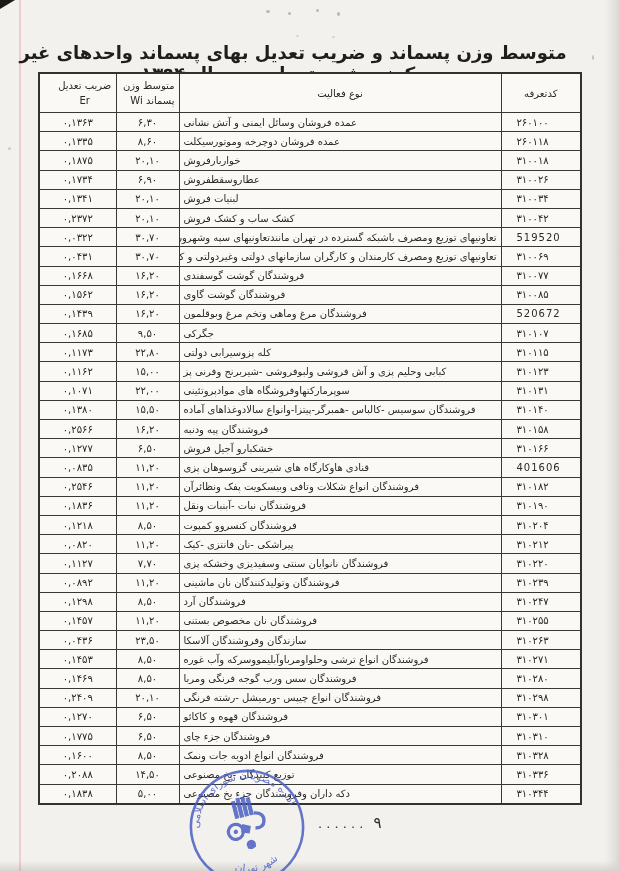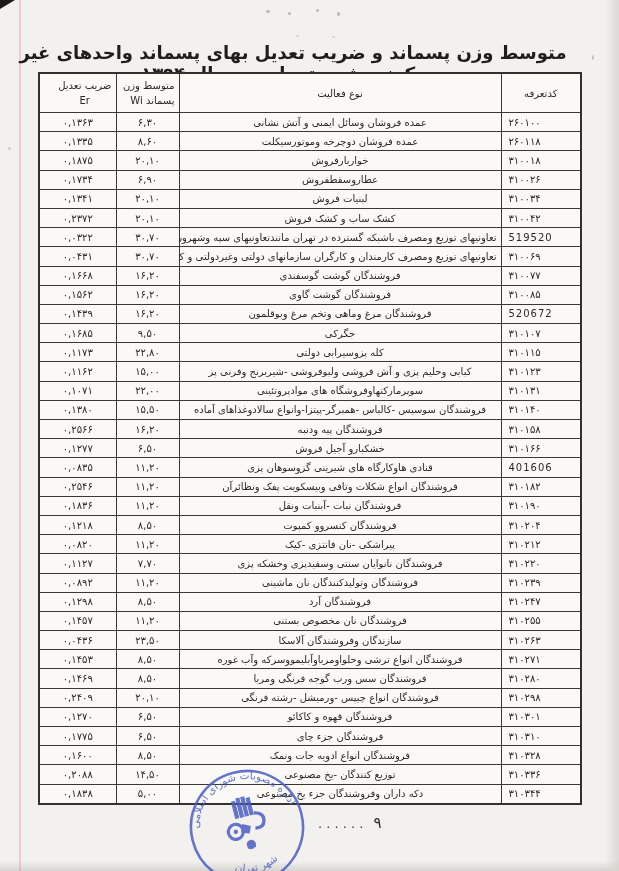--- a/index.html
+++ b/index.html
@@ -41,22 +41,22 @@
     padding:0 4px;overflow:hidden;white-space:nowrap;
     font-weight:normal;color:#2a2925;
   }
   .doc-table{border:2px solid #34322d;}
   .doc-table thead th{height:38px;font-size:10px;line-height:1.5;text-align:center;}
   .doc-table tbody td{height:18.2px;font-size:10px;}
   .col-code{width:80px;}
   .col-activity{width:322px;}
   .col-wi{width:63px;}
   .col-er{width:77px;}
-  td.code{text-align:left;direction:ltr;font-size:10px;letter-spacing:1px;padding-left:7px;}
-  td.activity{text-align:center;font-size:9.8px;}
+  td.code{text-align:left;direction:ltr;font-size:10px;letter-spacing:1px;padding-left:15px;}
+  td.activity{text-align:left;font-size:9.8px;}
   td.wi,td.er{text-align:center;letter-spacing:.5px;}
   .hdr-two-line span{display:block;margin-left:14px;}
 
   .stamp{
     position:absolute;left:183px;top:763px;width:128px;height:128px;
     transform:rotate(-14deg);opacity:.85;pointer-events:none;
   }
   .page-num{
     position:absolute;left:318px;top:814px;width:110px;
     direction:ltr;text-align:left;font-size:13px;color:#3a3935;

